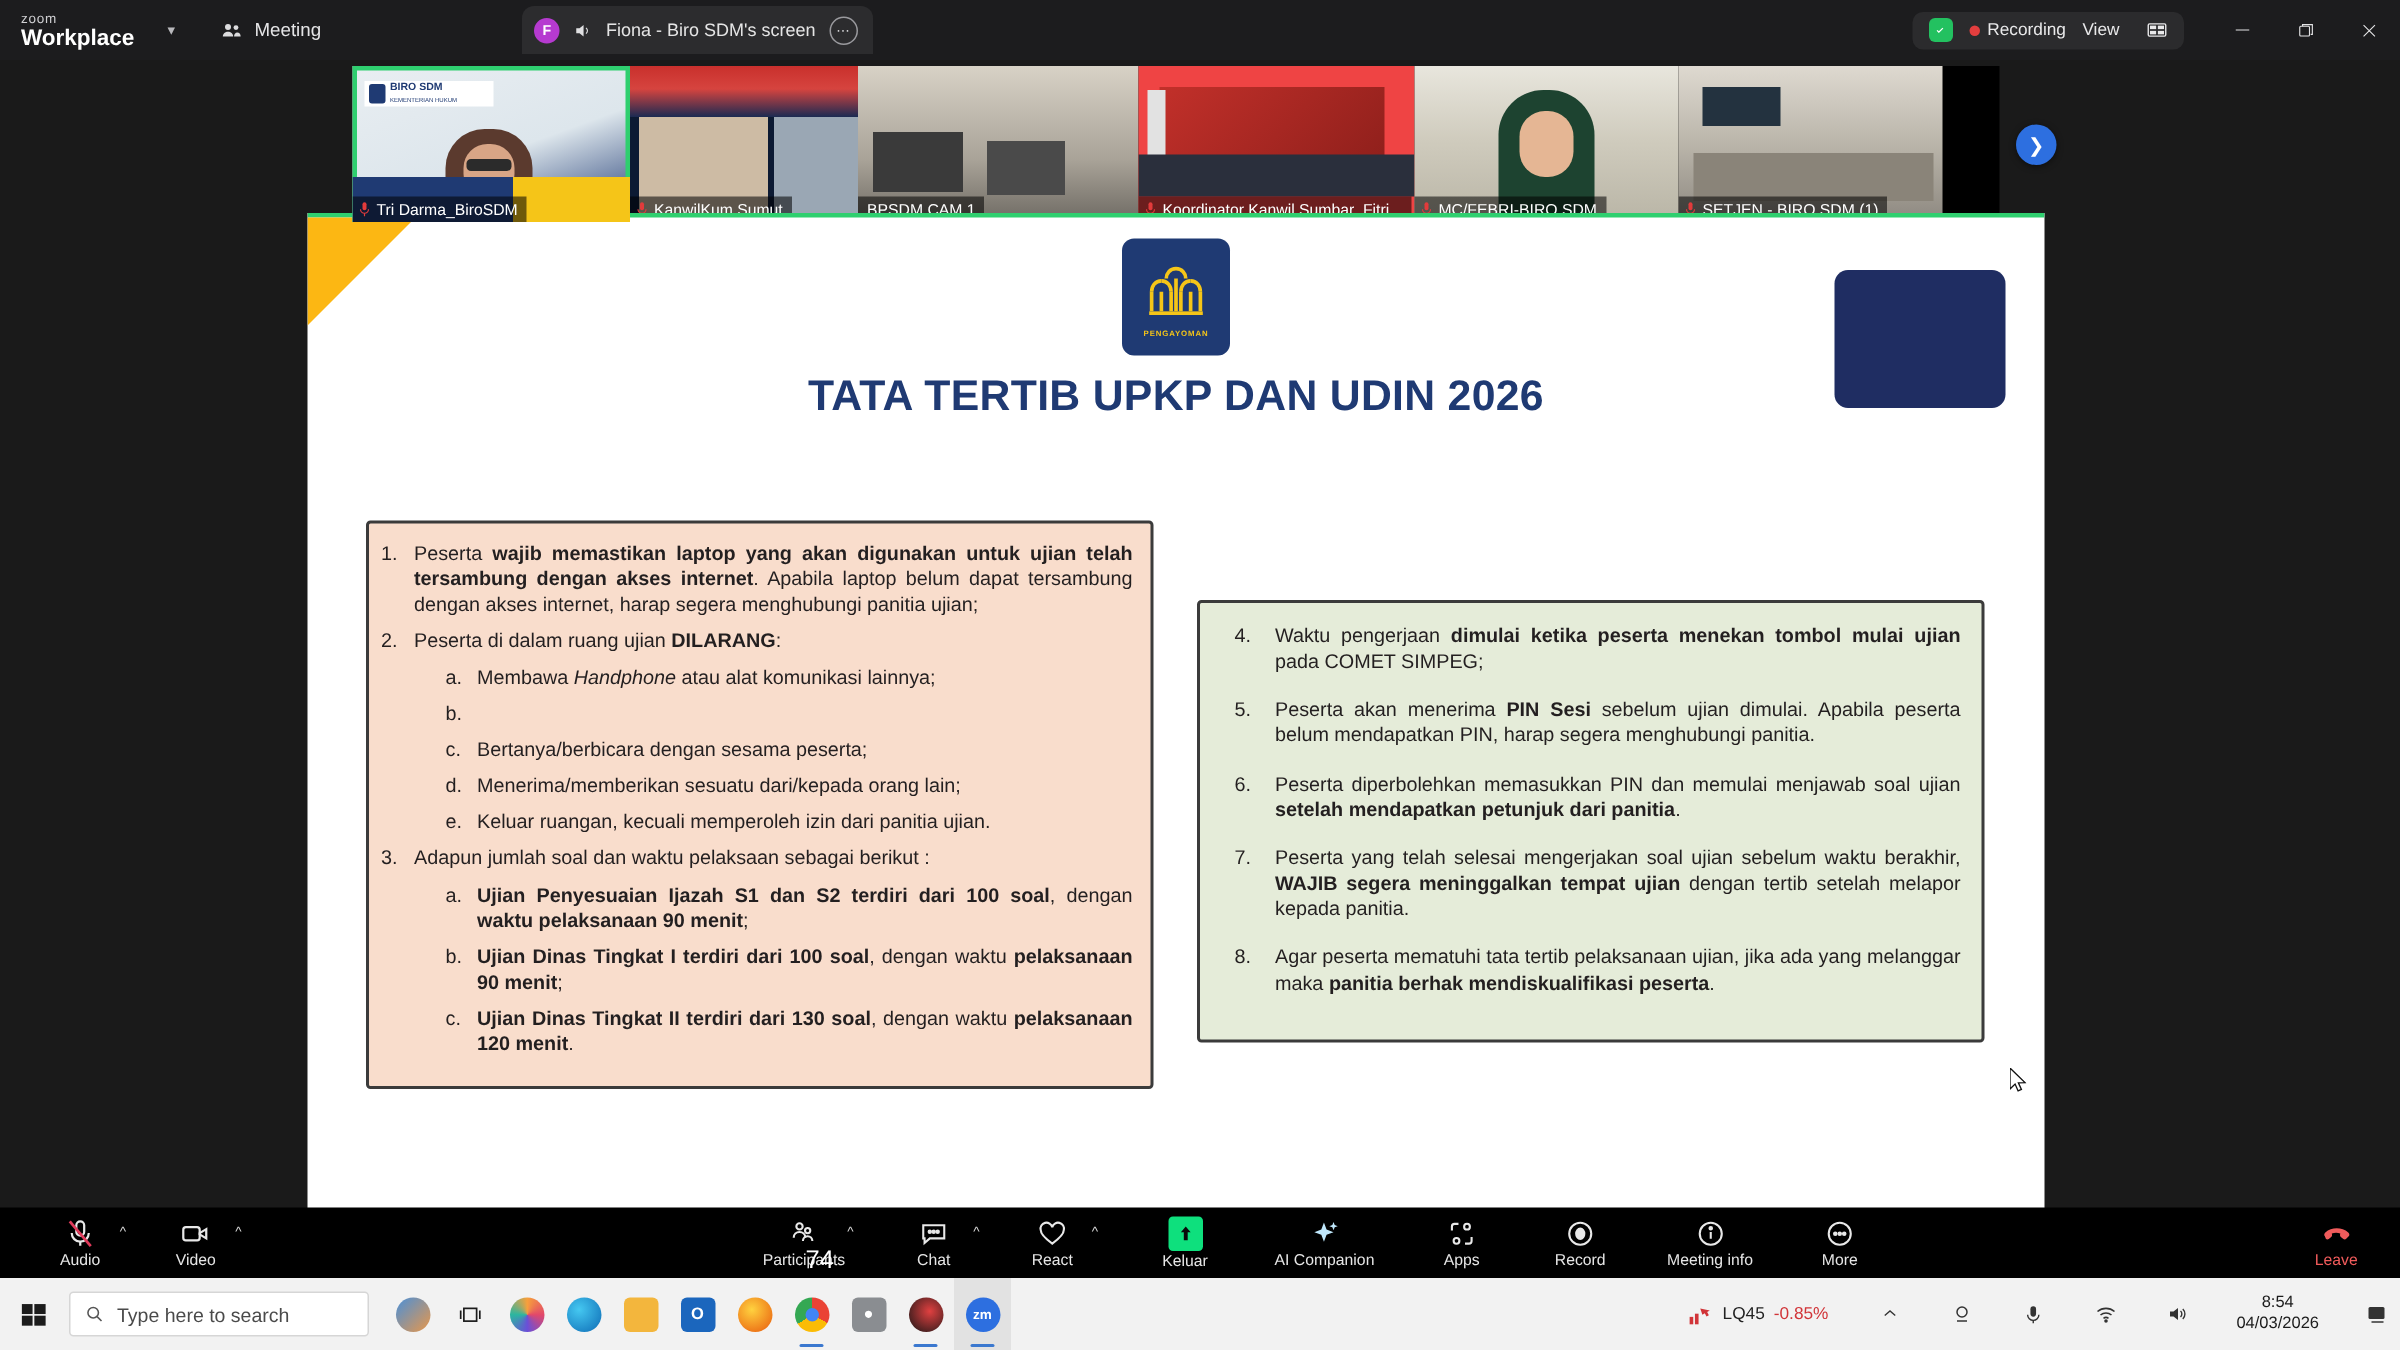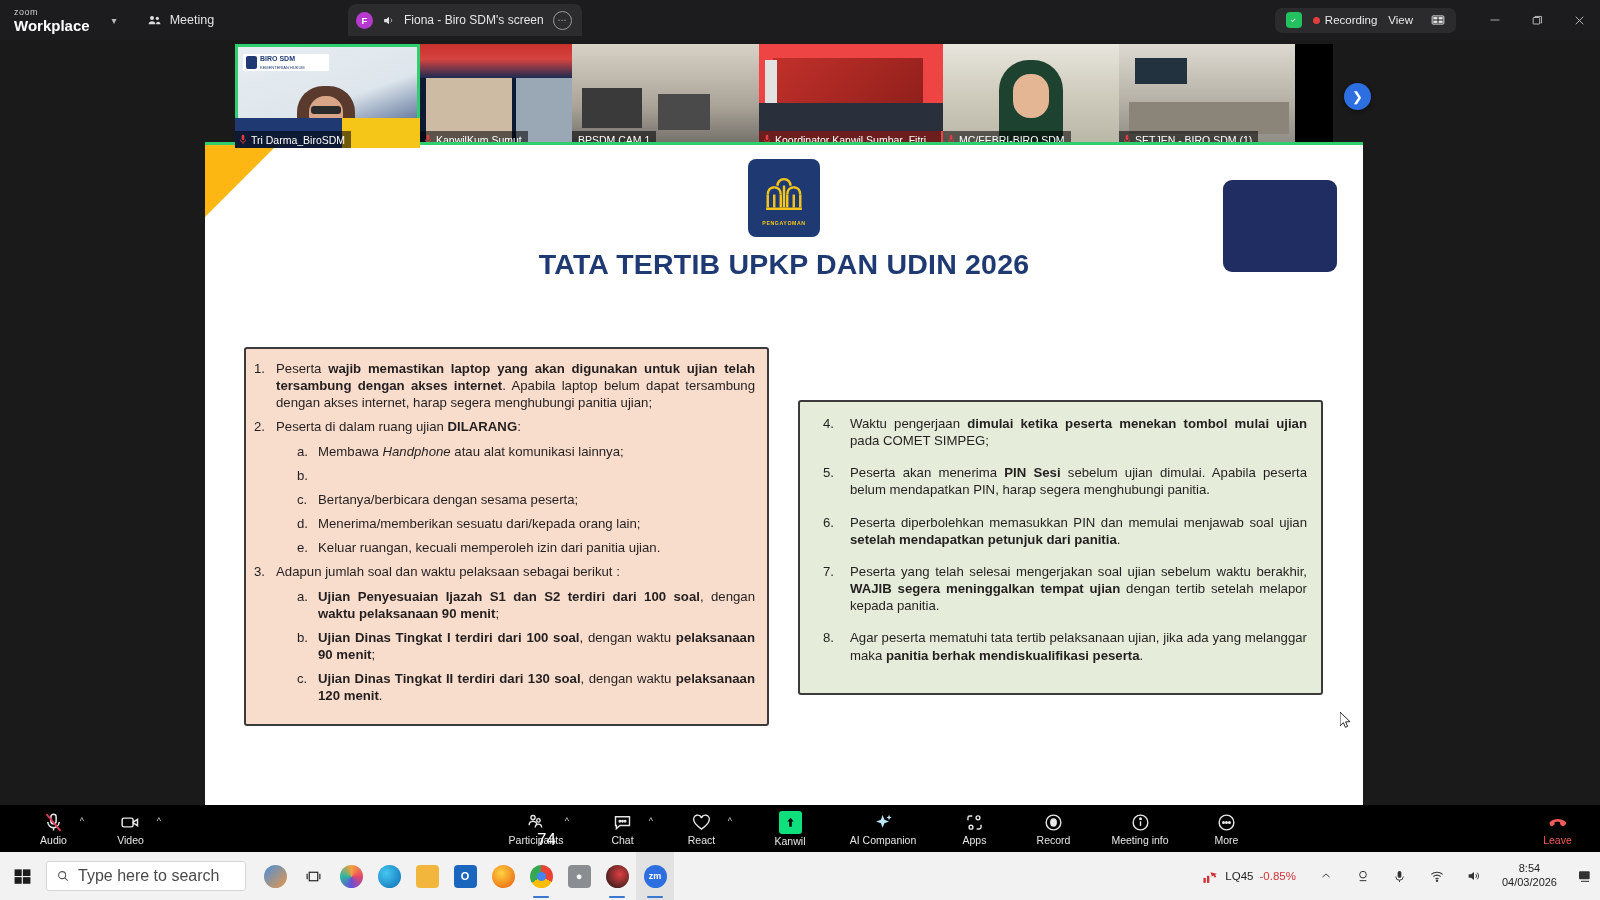--- a/index.html
+++ b/index.html
@@ -150,25 +150,25 @@
   
   #taskbar{
     position:absolute; left:0; top:852px; width:1600px; height:48px;
     background:#f2f2f2; display:flex; align-items:center;
   }
   #startbtn{ width:44px;height:48px;display:flex;align-items:center;justify-content:center;}
   #searchbox{
     width:200px;height:30px;background:#fff;border:1px solid #d6d6d6;border-radius:3px;
     display:flex;align-items:center;gap:8px;padding:0 9px; margin-left:2px;
   }
-  #searchbox .txt{ font-size:16px;color:#4a4a4a;}
+  #searchbox .txt{ font-size:13px;color:#4a4a4a;}
   .tb-ico{ width:38px;height:48px;display:flex;align-items:center;justify-content:center;position:relative;}
   .tb-ico .glyph{ width:23px;height:23px;border-radius:4px;display:flex;align-items:center;justify-content:center;font-size:11px;color:#fff;font-weight:bold;}
   .tb-ico.open::after{ content:""; position:absolute;bottom:2px;left:11px;width:16px;height:2.5px;background:#3b78cf;border-radius:2px;}
-  #tray{ position:absolute; right:0; top:0; height:48px; display:flex; align-items:center; gap:7px; }
+  #tray{ position:absolute; right:0; top:0; height:48px; display:flex; align-items:center; gap:18px; }
   .tray-i{ width:30px;height:48px;display:flex;align-items:center;justify-content:center;color:#333;}
   #stock{ display:flex;align-items:center;gap:6px;font-size:11.5px;color:#222;padding:0 8px;}
   #stock .neg{ color:#d13438; }
   #clock{ display:flex;flex-direction:column;align-items:center;justify-content:center;font-size:11px;color:#1c1c1c;line-height:1.25;padding:0 6px;}
 </style>
 </head>
 <body>
 
 <div id="titlebar">
   <div class="zoom-logo">
@@ -495,21 +495,21 @@
       <span class="lbl">React</span>
       <span class="caret">^</span>
     </div>
 
     <div class="cb" id="share-btn" style="margin-left:30px;width:60px;">
       <span class="ic">
         <svg viewBox="0 0 24 24" fill="#0a0a0a">
             <path d="M12 3l6 7h-3.6v10H9.6V10H6z"></path>
           </svg>
       </span>
-      <span class="lbl">Kanwil</span>
+      <span class="lbl">Keluar</span>
     </div>
 
     <div class="cb" style="margin-left:22px;width:82px;">
       <span class="ic">
         <svg viewBox="0 0 24 24" fill="#bfe7fb">
             <path d="M11 3.5l2 5.3 5.3 2-5.3 2-2 5.3-2-5.3-5.3-2 5.3-2z"></path>
             <path d="M18.3 3l.9 2.3 2.3.9-2.3.9-.9 2.3-.9-2.3-2.3-.9 2.3-.9z"></path>
           </svg>
       </span>
       <span class="lbl">AI Companion</span>

